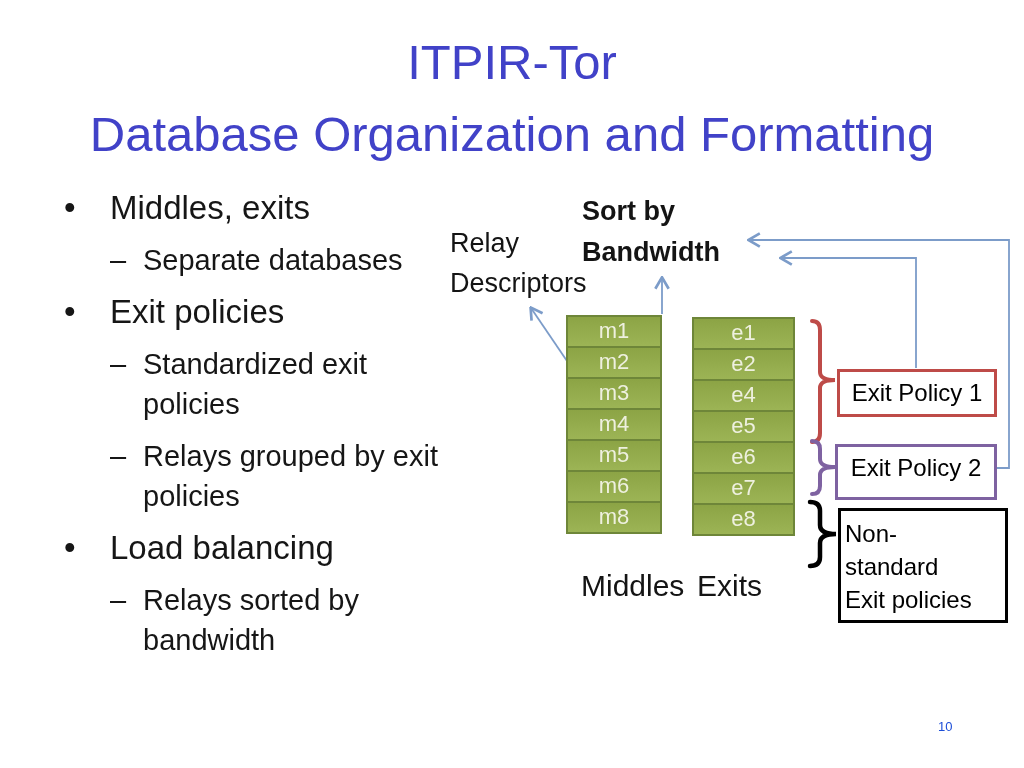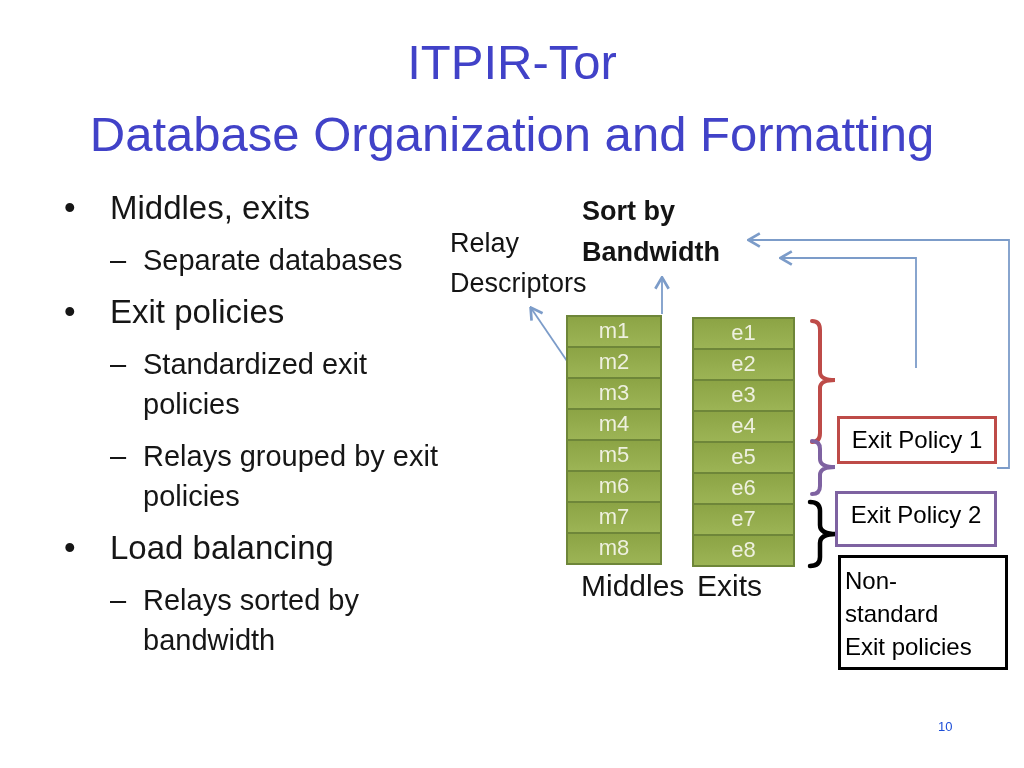--- a/index.html
+++ b/index.html
@@ -29,21 +29,21 @@
   .col-middles { left:566px; top:315px; width:96px; }
   .col-exits { left:692px; top:317px; width:103px; }
   .cell {
     box-sizing:border-box; height:33px; margin-top:-2px;
     border:2px solid #6e8639;
     background:linear-gradient(180deg,#8ca445 0%,#9cb455 100%);
     color:#eef0df; font-size:22px; line-height:28px; text-align:center;
   }
   .cell:first-child { margin-top:0; }
   
-  .policy-box { position:absolute; box-sizing:border-box; background:#ffffff; color:#000000;margin-top:47px; }
+  .policy-box { position:absolute; box-sizing:border-box; background:#ffffff; color:#000000; }
   .ep1 { left:837px; top:369px; width:160px; height:48px; border:3px solid #be4b48; font-size:24px; line-height:41px; text-align:center; }
   .ep2 { left:835px; top:444px; width:162px; height:56px; border:3px solid #7e62a1; font-size:24px; line-height:41px; text-align:center; }
   .ns  { left:838px; top:508px; width:170px; height:115px; border:3px solid #000000; font-size:24px; line-height:33px; padding:6px 0 0 4px; white-space:pre-line; }
   
   .overlay { position:absolute; left:0; top:0; width:1024px; height:768px; pointer-events:none; }
   
   .page-num { position:absolute; left:938px; top:719px; font-size:13px; color:#1d4ed8; }
 </style>
 </head>
 <body>
@@ -106,28 +106,26 @@
   <div class="lbl sort-bw">Sort by
 Bandwidth</div>
 
   <div class="col col-middles">
     <div class="cell">m1</div>
     <div class="cell">m2</div>
     <div class="cell">m3</div>
     <div class="cell">m4</div>
     <div class="cell">m5</div>
     <div class="cell">m6</div>
-    <div class="cell">m7</div>
     <div class="cell">m8</div>
   </div>
 
   <div class="col col-exits">
     <div class="cell">e1</div>
     <div class="cell">e2</div>
-    <div class="cell">e3</div>
     <div class="cell">e4</div>
     <div class="cell">e5</div>
     <div class="cell">e6</div>
     <div class="cell">e7</div>
     <div class="cell">e8</div>
   </div>
 
   <div class="lbl label-middles">Middles</div>
   <div class="lbl label-exits">Exits</div>
 

